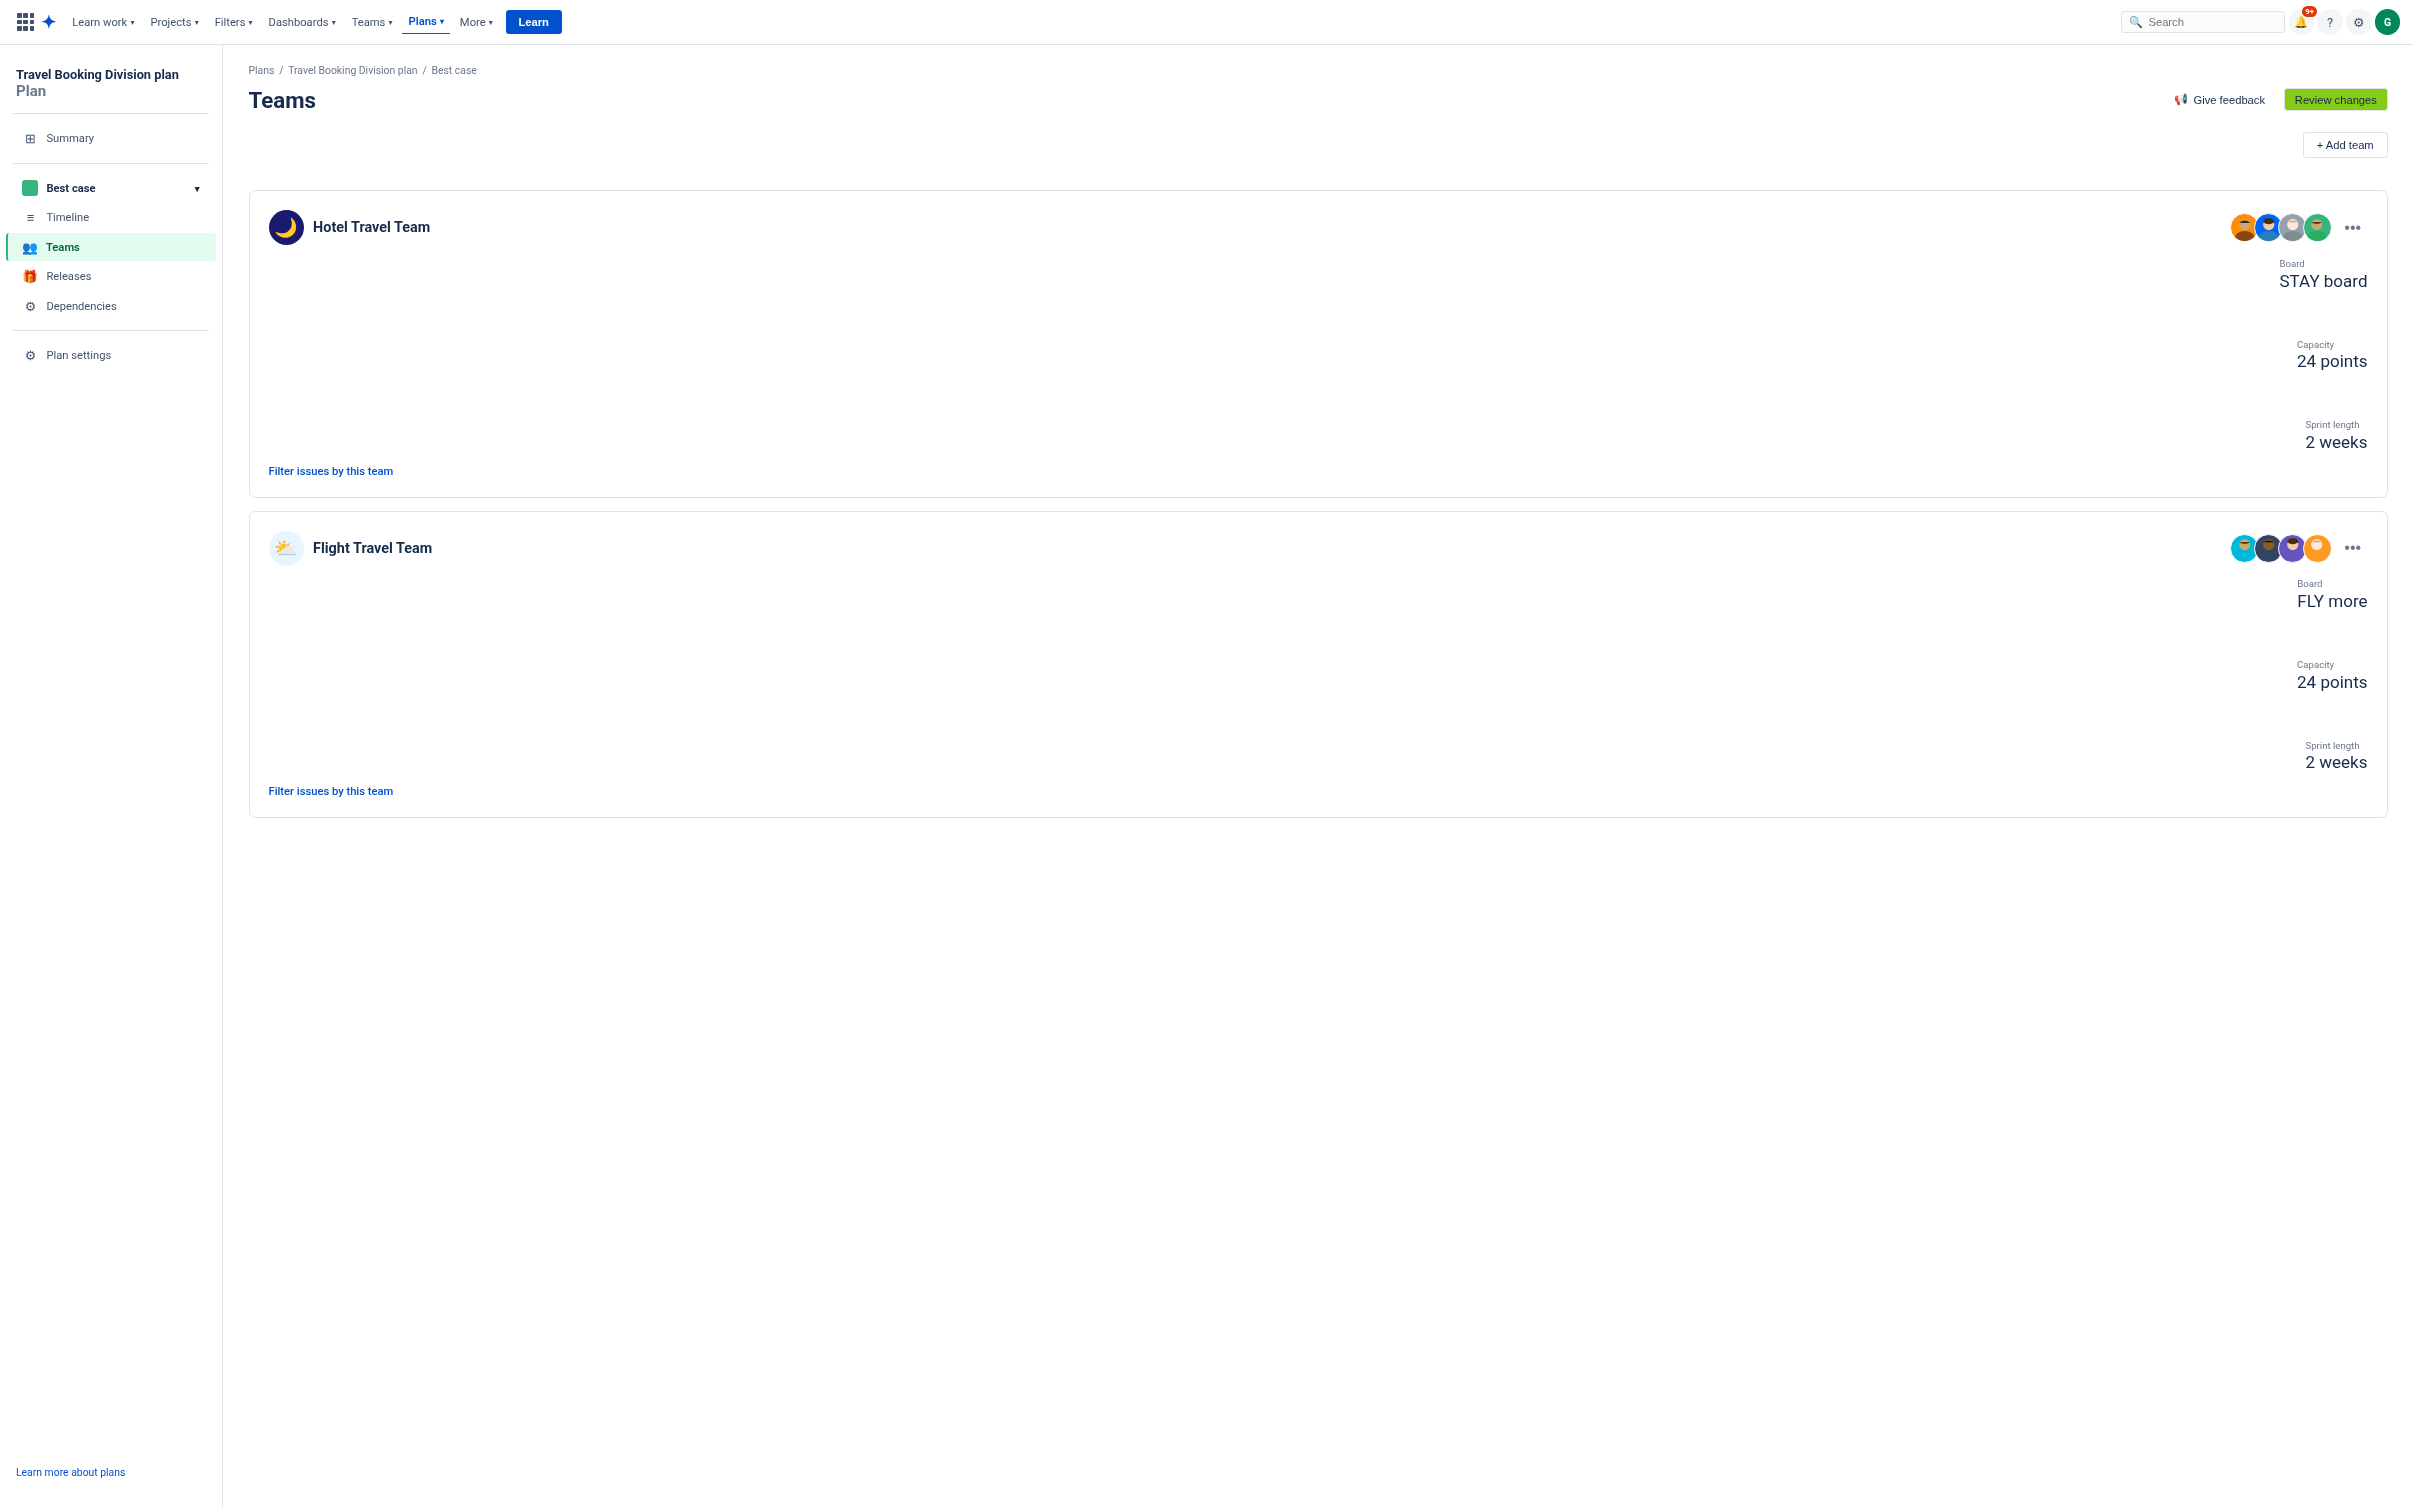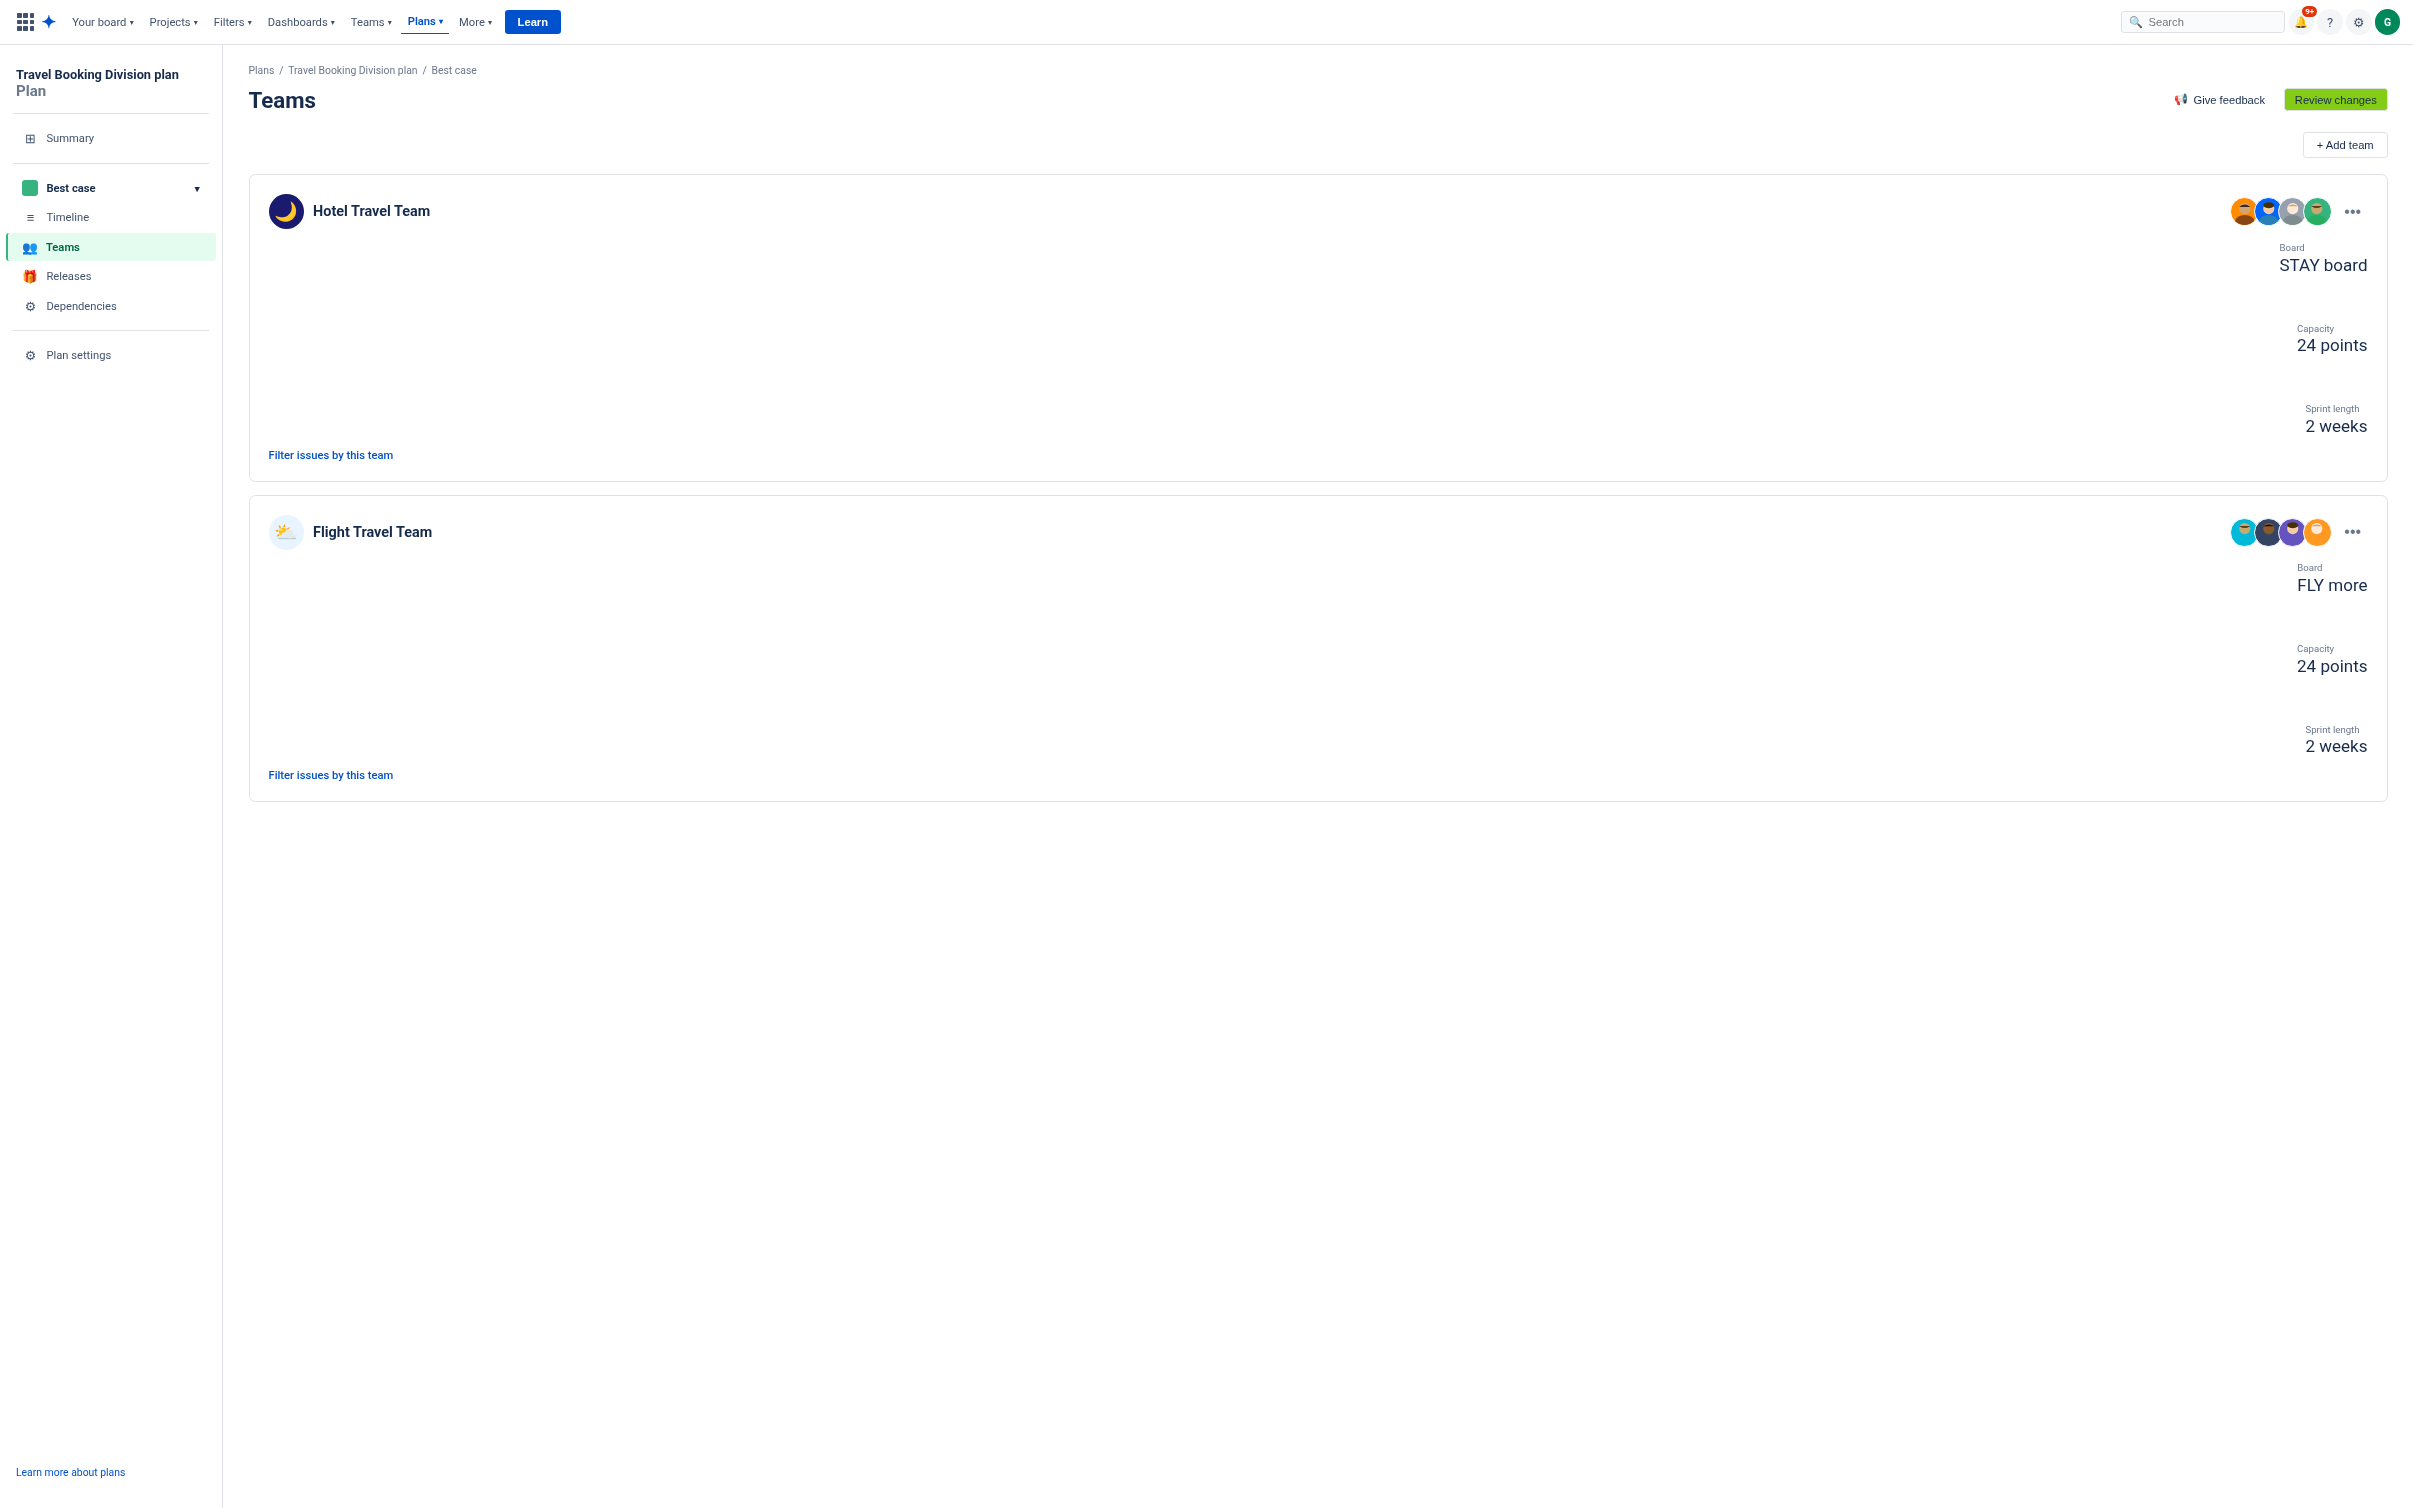--- a/index.html
+++ b/index.html
@@ -117,21 +117,21 @@
     .review-btn {
       padding: 4.8px 9.6px; border-radius: 3.2px; border: 0.8px solid #dfe1e6;
       background: #84cc16; cursor: pointer; color: #172b4d; font-size: 11.2px;
     }
 
     
     .add-team-btn {
       display: flex; align-items: center; gap: 4.8px;
       padding: 6.4px 12.8px; border-radius: 3.2px; border: 0.8px solid #dfe1e6;
       background: #fff; cursor: pointer; color: #172b4d; font-size: 11.2px; font-weight: 500;
-      margin-left: auto; width: fit-content;
+      margin-bottom: 16px; margin-left: auto; width: fit-content;
     }
 
     
     .team-card {
       border: 0.8px solid #dfe1e6; border-radius: 6.4px;
       padding: 19px; margin-bottom: 12.8px; background: #fff;
     }
     .team-card-header {
       display: flex; align-items: center; justify-content: space-between;
       margin-bottom: 12.8px;
@@ -202,21 +202,21 @@
         <span></span>
       <span></span>
         <span></span>
         <span></span>
     </div>
   </div>
 
   <div class="topnav-logo">✦</div>
 
   <div class="topnav-item">
-    <span>Your board</span>
+    <span>Learn work</span>
     <span class="topnav-chevron">▾</span>
   </div>
   <div class="topnav-item">
     <span>Projects</span>
     <span class="topnav-chevron">▾</span>
   </div>
   <div class="topnav-item">
     <span>Filters</span>
     <span class="topnav-chevron">▾</span>
   </div>

